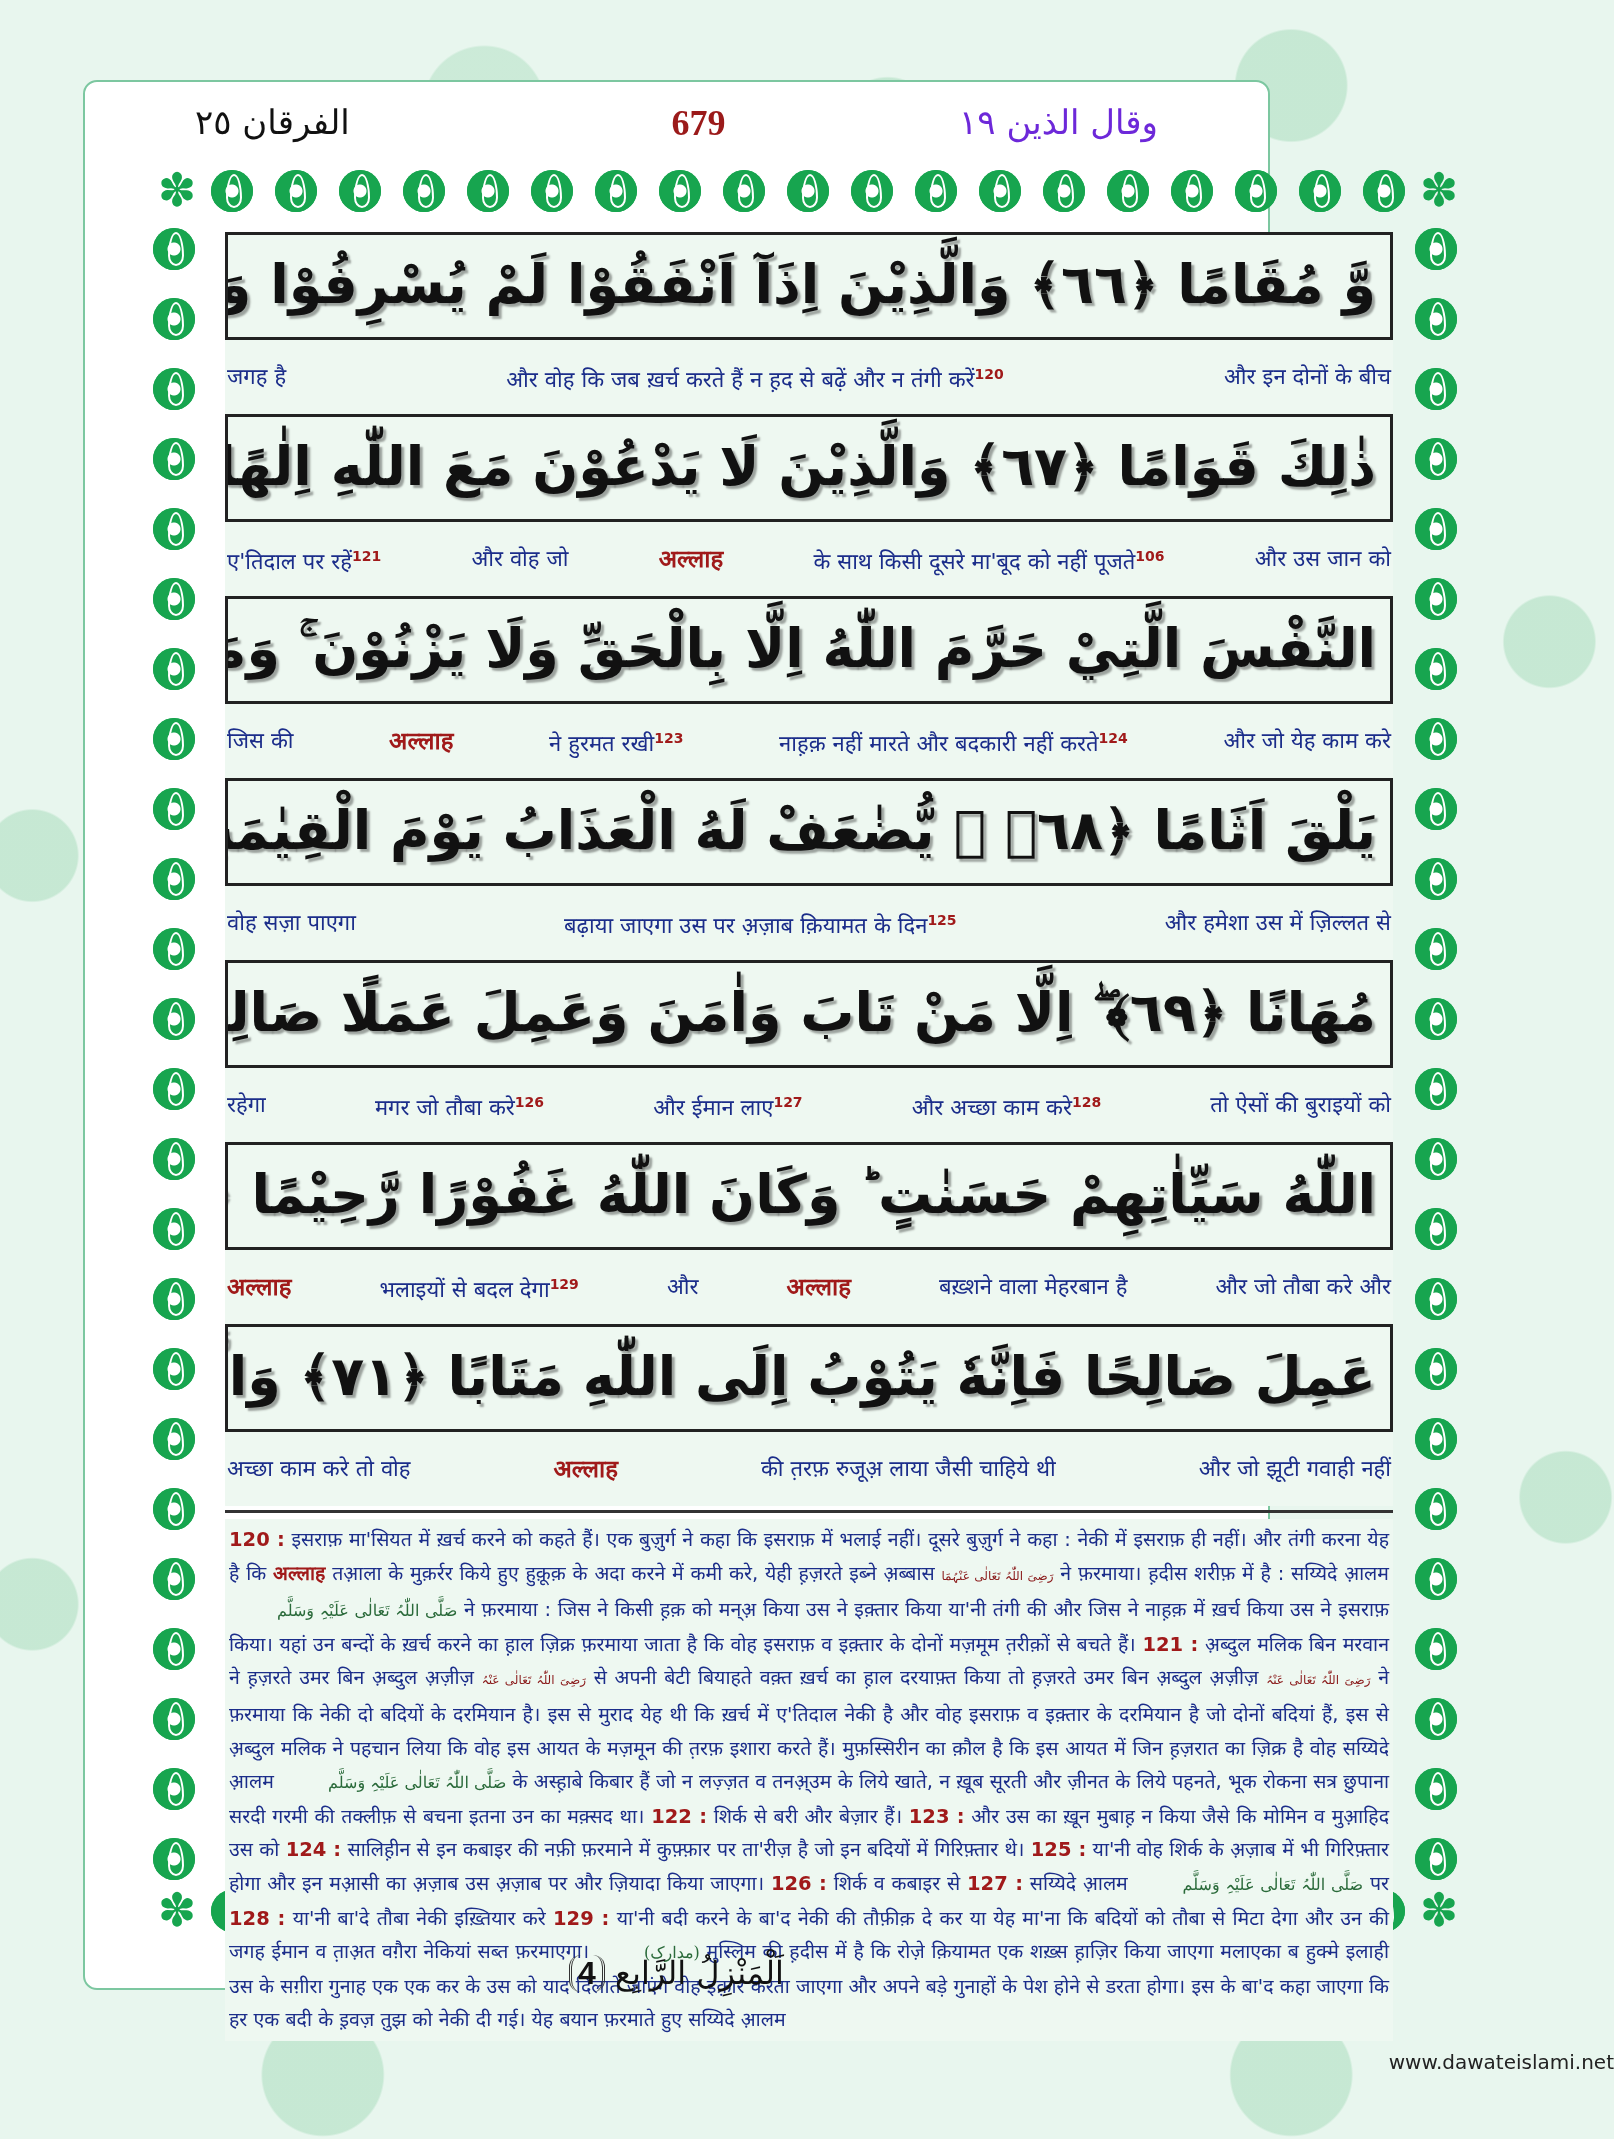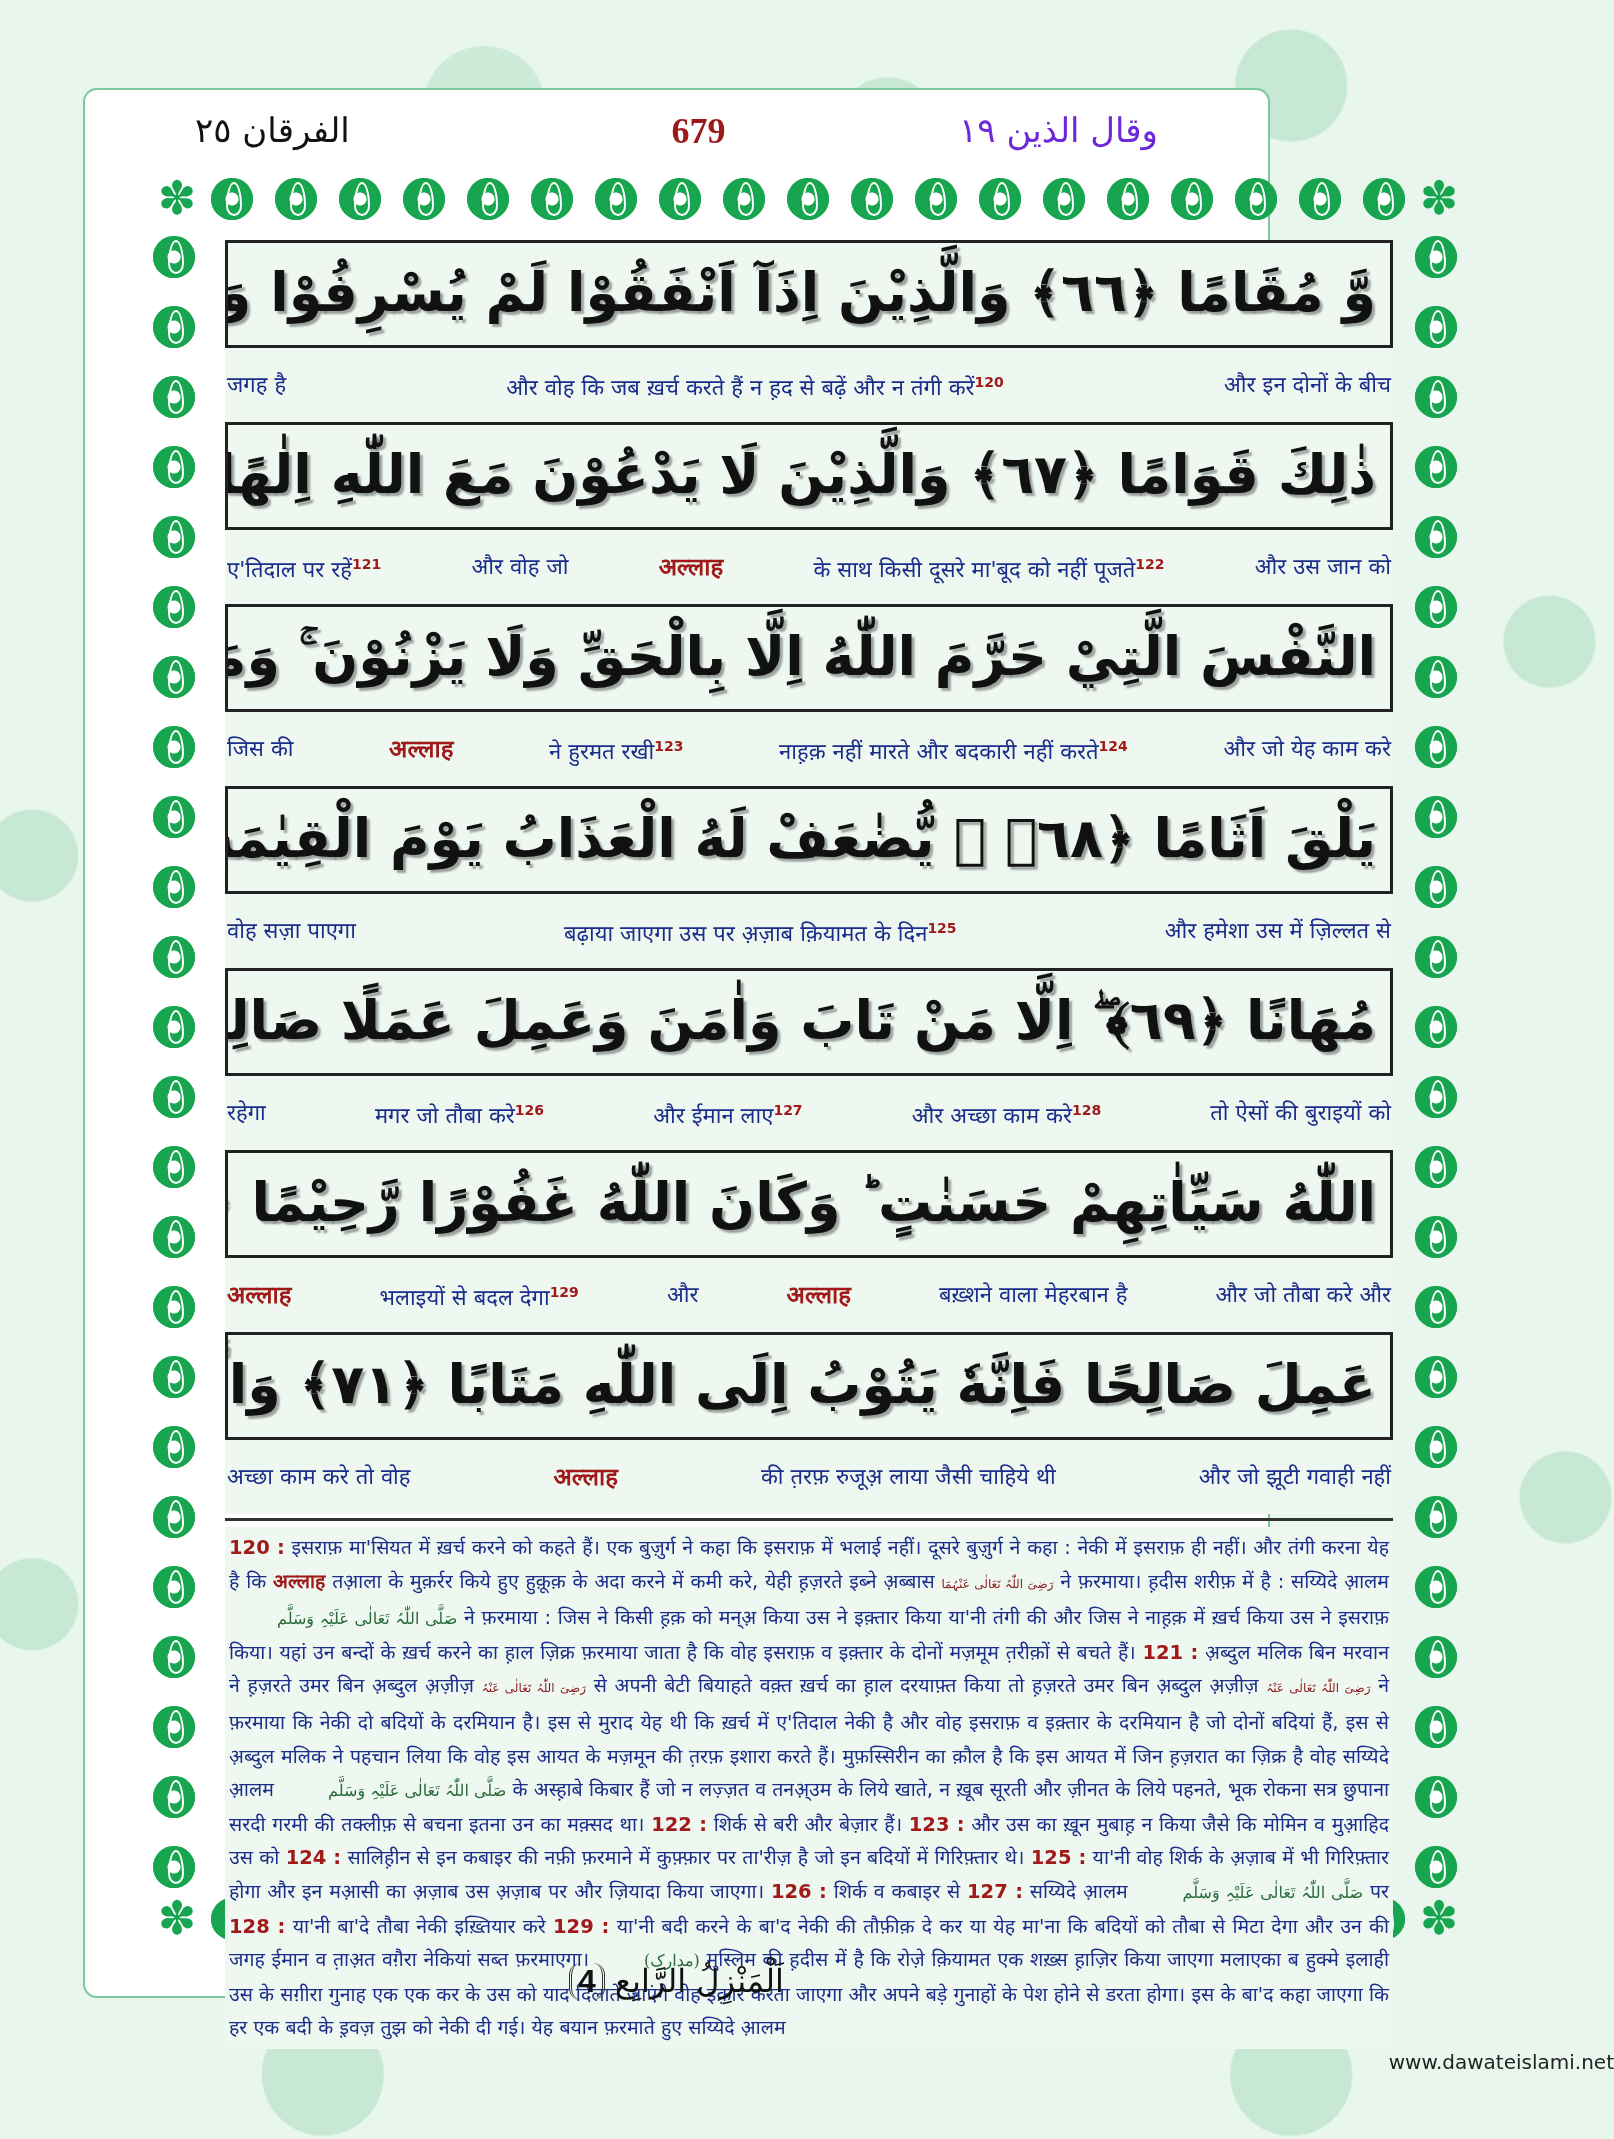--- a/index.html
+++ b/index.html
@@ -17,21 +17,21 @@
       radial-gradient(circle at 80% 4%, rgba(120,200,150,0.3) 0 55px, transparent 57px),
       radial-gradient(circle at 96% 30%, rgba(120,200,150,0.3) 0 45px, transparent 47px),
       radial-gradient(circle at 2% 40%, rgba(120,200,150,0.3) 0 45px, transparent 47px),
       radial-gradient(circle at 2% 75%, rgba(120,200,150,0.3) 0 45px, transparent 47px),
       radial-gradient(circle at 97% 70%, rgba(120,200,150,0.3) 0 45px, transparent 47px),
       radial-gradient(circle at 20% 97%, rgba(120,200,150,0.3) 0 60px, transparent 62px),
       radial-gradient(circle at 80% 97%, rgba(120,200,150,0.3) 0 60px, transparent 62px),
       #e8f6ee;
   }
   .page {
-    position:absolute; left:83px; top:88px; width:1187px; height:1910px;
+    position:absolute; left:83px; top:80px; width:1187px; height:1910px;
     background:#ffffff; border:2px solid #7cc7a0; border-radius:14px;
     box-sizing:border-box;
   }
   .header { position:absolute; left:0; right:0; top:20px; height:60px; }
   .hdr-left {
     position:absolute; left:110px; top:0; font-family:"DejaVu Serif", serif;
     font-size:34px; color:#111; direction:rtl;
   }
   .hdr-center {
     position:absolute; left:0; right:0; text-align:center; top:0;
@@ -237,21 +237,21 @@
             <span class="">और वोह कि जब ख़र्च करते हैं न ह़द से बढ़ें और न तंगी करें<sup>120</sup></span>
             <span class="">और इन दोनों के बीच</span>
           </div>
         </div>
         <div class="block">
           <div class="ayah-box">ذٰلِكَ قَوَامًا ﴿٦٧﴾ وَالَّذِيْنَ لَا يَدْعُوْنَ مَعَ اللّٰهِ اِلٰهًا اٰخَرَ وَلَا يَقْتُلُوْنَ</div>
           <div class="trans-line">
             <span class="">ए'तिदाल पर रहें<sup>121</sup></span>
             <span class="">और वोह जो</span>
             <span class="allah">अल्लाह</span>
-            <span class="">के साथ किसी दूसरे मा'बूद को नहीं पूजते<sup>122</sup></span>
+            <span class="">के साथ किसी दूसरे मा'बूद को नहीं पूजते<sup>106</sup></span>
             <span class="">और उस जान को</span>
           </div>
         </div>
         <div class="block">
           <div class="ayah-box">النَّفْسَ الَّتِيْ حَرَّمَ اللّٰهُ اِلَّا بِالْحَقِّ وَلَا يَزْنُوْنَ ۚ وَمَنْ يَّفْعَلْ ذٰلِكَ</div>
           <div class="trans-line">
             <span class="">जिस की</span>
             <span class="allah">अल्लाह</span>
             <span class="">ने हुरमत रखी<sup>123</sup></span>
             <span class="">नाह़क़ नहीं मारते और बदकारी नहीं करते<sup>124</sup></span>

